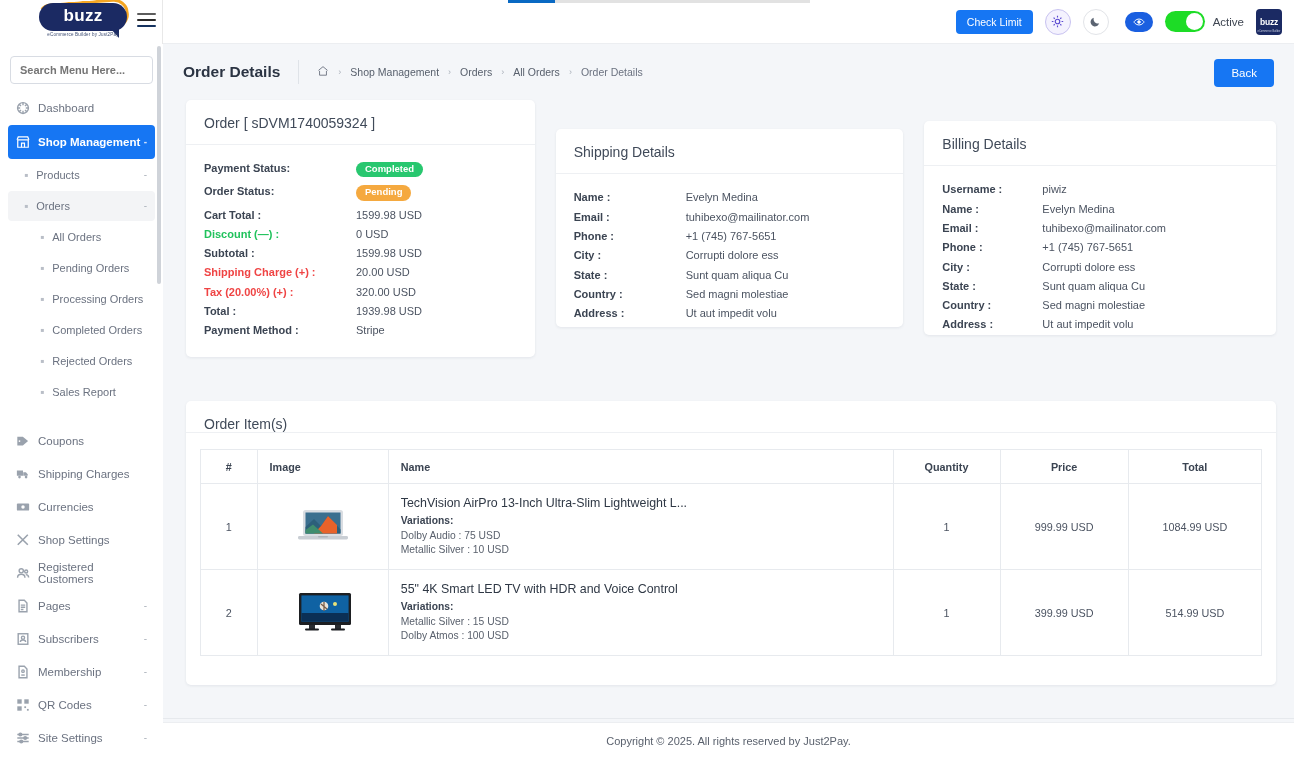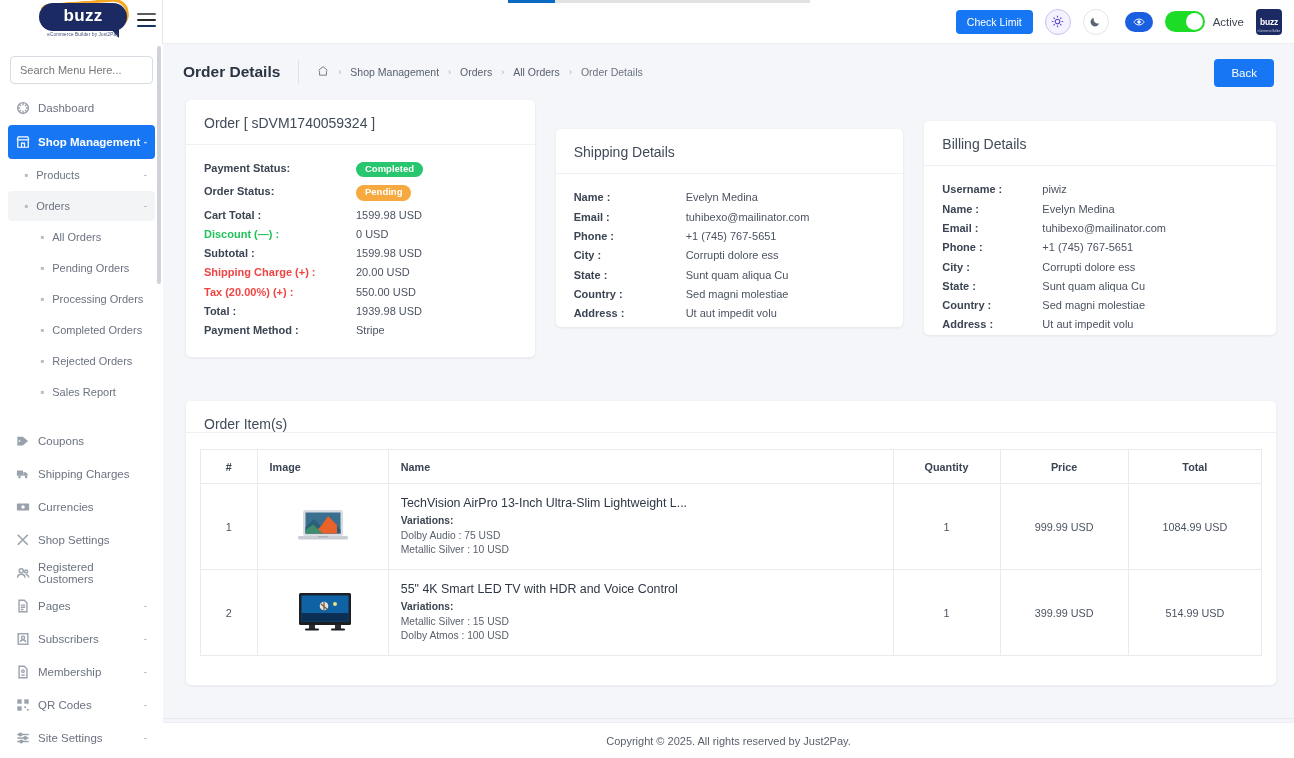--- a/index.html
+++ b/index.html
@@ -64,21 +64,21 @@
   .menu-scroll {
     position: absolute; top: 44px; left: 0; width: 163px; height: 714px;
     overflow: hidden; background: #fff;
   }
   .search-box {
     margin: 12px 10px 8px 10px; height: 28px; border: 1px solid #d8dce3;
     border-radius: 4px; display: flex; align-items: center; padding: 0 9px;
   }
   .search-box input {
     border: 0; outline: 0; width: 100%; font-size: 11px; color: #9aa2ad;
-    font-family: "Liberation Sans", sans-serif; background: transparent;
+    font-family: "Liberation Sans", sans-serif; background: transparent; font-weight: bold;
   }
   .nav-item {
     display: flex; align-items: center; height: 32px;
     margin: 1px 8px; padding: 0 8px; border-radius: 4px;
     cursor: pointer; font-size: 11.5px; color: #6b7280;
     position: relative;
   }
   .nav-item .ico { width: 22px; display: flex; align-items: center; color: #9aa2ad; }
   .nav-item .lbl { flex: 1; }
   .nav-item .caret {
@@ -519,21 +519,21 @@
         <div class="kv">
           <span class="k">Subtotal :</span>
           <span class="v">1599.98 USD</span>
         </div>
         <div class="kv red">
           <span class="k">Shipping Charge (+) :</span>
           <span class="v">20.00 USD</span>
         </div>
         <div class="kv red">
           <span class="k">Tax (20.00%) (+) :</span>
-          <span class="v">550.00 USD</span>
+          <span class="v">320.00 USD</span>
         </div>
         <div class="kv">
           <span class="k">Total :</span>
           <span class="v">1939.98 USD</span>
         </div>
         <div class="kv">
           <span class="k">Payment Method :</span>
           <span class="v">Stripe</span>
         </div>
       </div>

